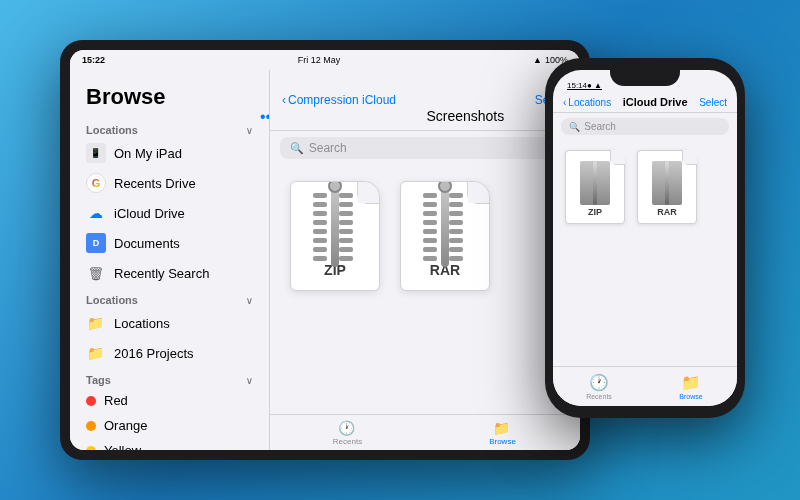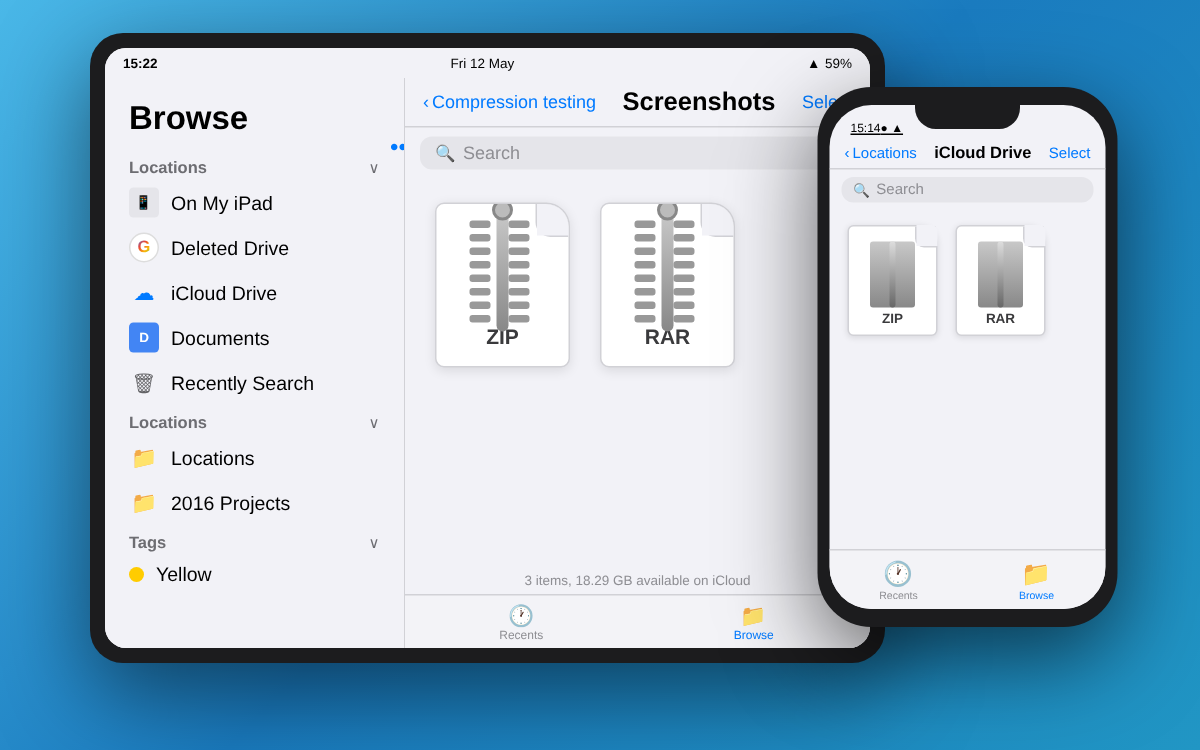--- a/index.html
+++ b/index.html
@@ -16,21 +16,21 @@
     }
 
     
     .ipad {
       width: 530px;
       height: 420px;
       background: #1c1c1e;
       border-radius: 22px;
       position: absolute;
       left: 60px;
-      top: 22px;
+      top: 40px;
       box-shadow: 0 20px 60px rgba(0,0,0,0.5);
       padding: 10px;
     }
     .ipad-screen {
       width: 100%;
       height: 100%;
       background: #f2f2f7;
       border-radius: 14px;
       overflow: hidden;
       display: flex;
@@ -143,23 +143,24 @@
     }
     .nav-back {
       display: flex;
       align-items: center;
       gap: 2px;
       color: #007aff;
       font-size: 12px;
       cursor: pointer;
     }
     .nav-title {
-      font-size: 17px;
-      font-weight: 700;
+      font-size: 14px;
+      font-weight: 400;
       color: #000;
+      margin-top: 32px;
     }
     .nav-select {
       color: #007aff;
       font-size: 12px;
       cursor: pointer;
     }
     .search-bar {
       margin: 6px 10px;
       background: #e5e5ea;
       border-radius: 8px;
@@ -486,21 +487,21 @@
 <body>
 
 <div class="ipad">
   <div class="ipad-screen">
 
     <div class="ipad-status-bar">
       <span class="ipad-status-left">15:22</span>
       <span>Fri 12 May</span>
       <span class="ipad-status-right">
         <span>▲</span>
-        <span>59%</span>
+        <span>100%</span>
       </span>
     </div>
 
     <div class="ipad-content">
 
       <div class="sidebar">
         <div style="position:relative;">
           <div class="sidebar-title">Browse</div>
           <div class="sidebar-dots">•••</div>
         </div>
@@ -510,21 +511,21 @@
           <span class="section-chevron">∨</span>
         </div>
         <div class="sidebar-item">
           <div class="icon-circle icon-ipad">📱</div>
           <span class="sidebar-item-label">On My iPad</span>
         </div>
         <div class="sidebar-item">
           <div class="icon-circle icon-google">
             <span class="google-g">G</span>
           </div>
-          <span class="sidebar-item-label">Deleted Drive</span>
+          <span class="sidebar-item-label">Recents Drive</span>
         </div>
         <div class="sidebar-item">
           <div class="icon-circle icon-icloud">☁</div>
           <span class="sidebar-item-label">iCloud Drive</span>
         </div>
         <div class="sidebar-item">
           <div class="icon-circle icon-docs">D</div>
           <span class="sidebar-item-label">Documents</span>
         </div>
         <div class="sidebar-item">
@@ -541,32 +542,40 @@
           <span class="sidebar-item-label">Locations</span>
         </div>
         <div class="sidebar-item">
           <div class="icon-circle icon-folder-blue">📁</div>
           <span class="sidebar-item-label">2016 Projects</span>
         </div>
 
         <div class="section-header">
           <span class="section-label">Tags</span>
           <span class="section-chevron">∨</span>
+        </div>
+        <div class="sidebar-item">
+          <div class="dot-red"></div>
+          <span class="sidebar-item-label">Red</span>
+        </div>
+        <div class="sidebar-item">
+          <div class="dot-orange"></div>
+          <span class="sidebar-item-label">Orange</span>
         </div>
         <div class="sidebar-item">
           <div class="dot-yellow"></div>
           <span class="sidebar-item-label">Yellow</span>
         </div>
       </div>
 
       <div class="main-content">
         <div class="main-nav">
           <div class="nav-back">
             <span>‹</span>
-            <span>Compression testing</span>
+            <span>Compression iCloud</span>
           </div>
           <span class="nav-title">Screenshots</span>
           <span class="nav-select">Select</span>
         </div>
         <div class="search-bar">
           <span class="search-icon">🔍</span>
           <span class="search-placeholder">Search</span>
         </div>
 
         <div class="files-grid">
@@ -631,21 +640,20 @@
                     <div class="z-tooth"></div>
                   </div>
                   <div class="zipper-pull"></div>
                 </div>
                 <span class="file-ext">RAR</span>
               </div>
             </div>
           </div>
         </div>
 
-        <div class="status-bar-bottom">3 items, 18.29 GB available on iCloud</div>
 
         <div class="tab-bar">
           <div class="tab-item">
             <span class="tab-icon">🕐</span>
             <span class="tab-text">Recents</span>
           </div>
           <div class="tab-item">
             <span class="tab-icon active">📁</span>
             <span class="tab-text active">Browse</span>
           </div>

